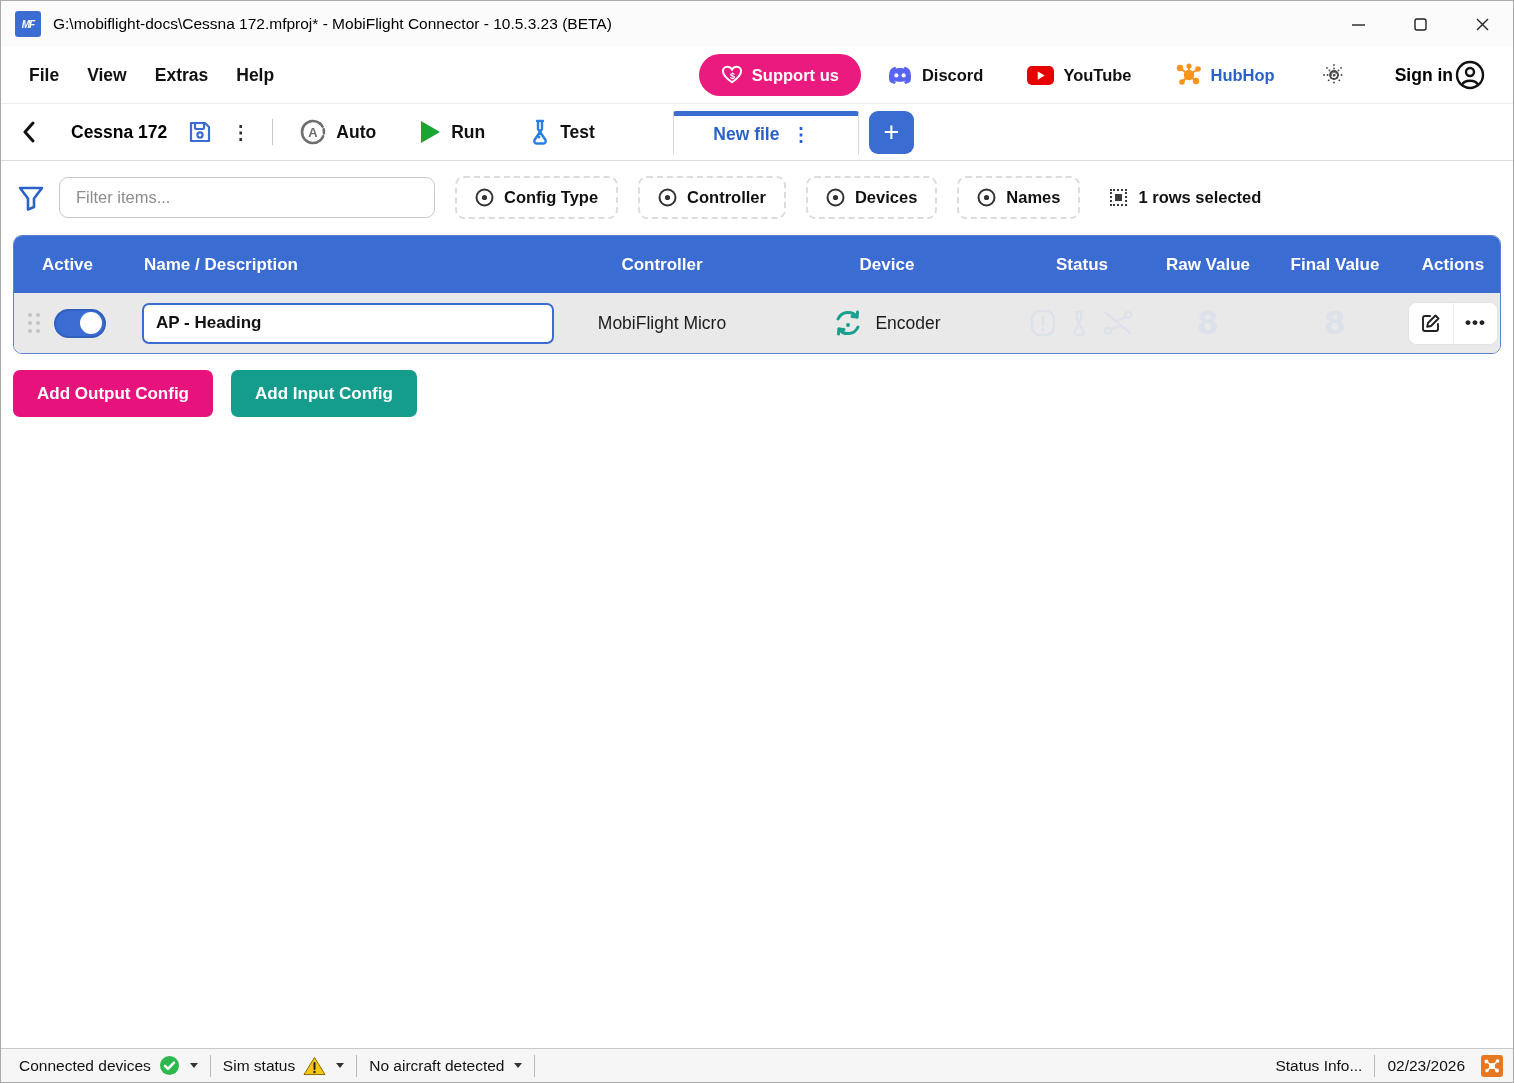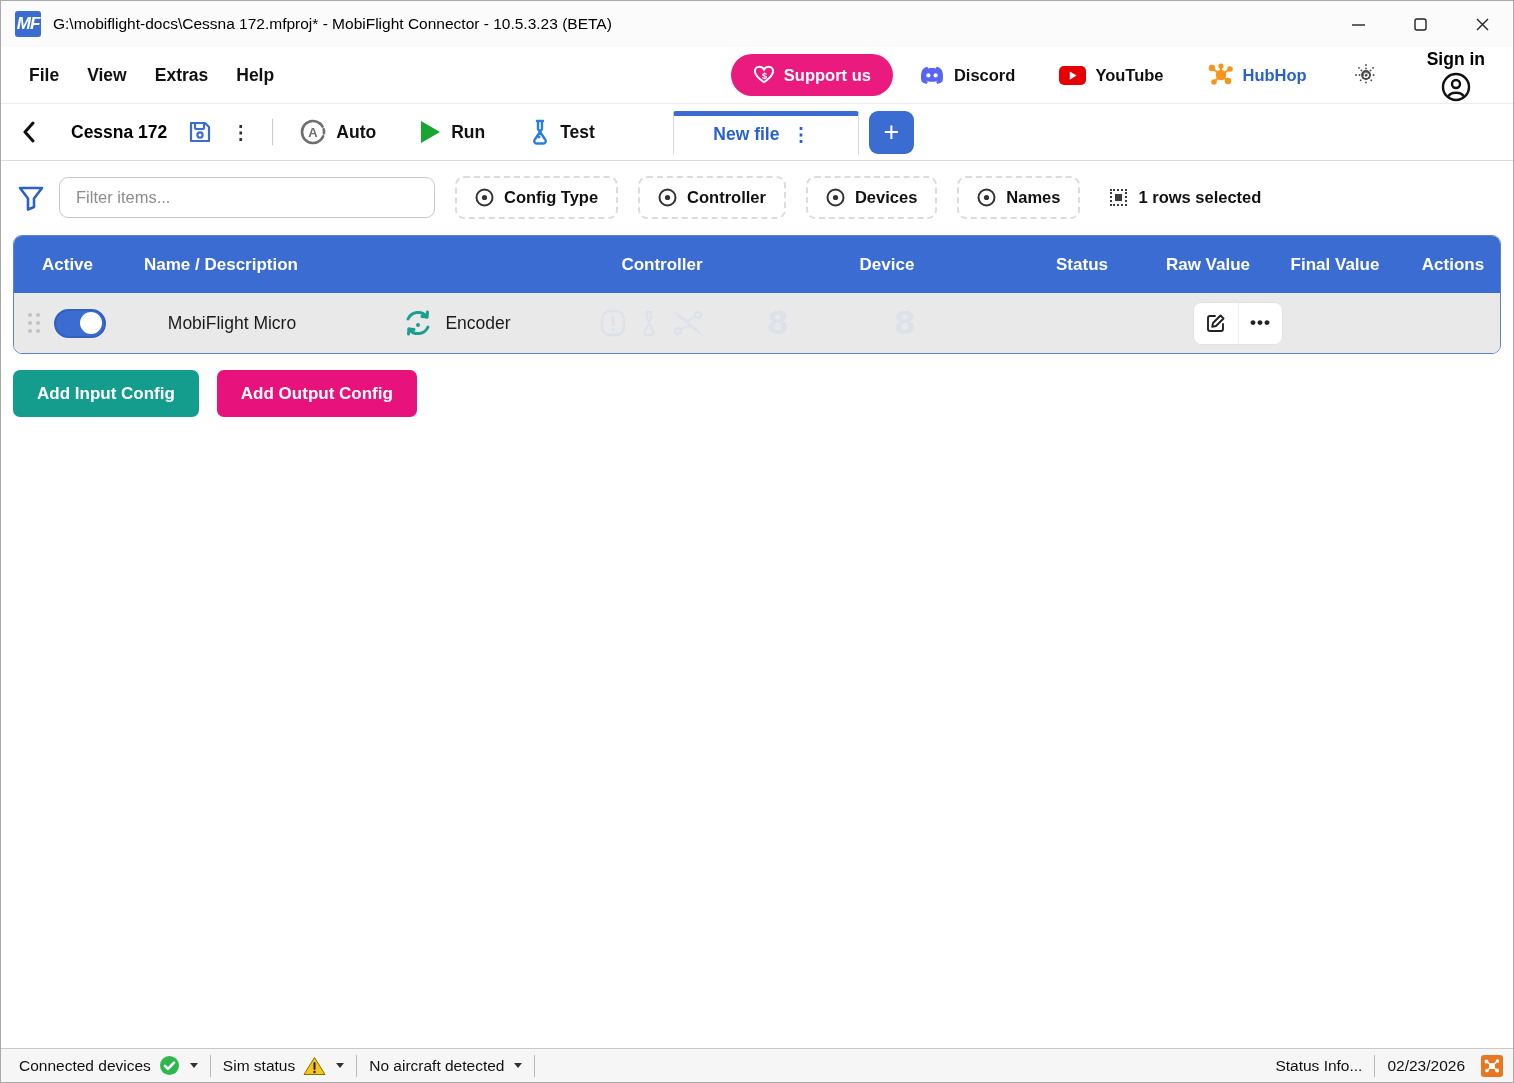--- a/index.html
+++ b/index.html
@@ -5,35 +5,35 @@
   * { margin:0; padding:0; box-sizing:border-box; }
   html,body { background:#cfcfcf; }
   body { font-family:"Liberation Sans", sans-serif; }
   .window {
     width:1514px; height:1083px; background:#fff; position:relative;
     border:1px solid #a9a9a9; overflow:hidden; display:flex; flex-direction:column;
   }
   
   .titlebar { height:46px; background:#fbfbfb; display:flex; align-items:center; padding-left:14px; flex:0 0 auto; }
   .mf-logo { width:26px; height:26px; background:#3a6cd1; color:#fff; border-radius:3px;
-             font-weight:bold; font-style:italic; font-size:17px; display:flex; align-items:center; justify-content:center; letter-spacing:-1px; }
+             font-weight:bold; font-style:italic; font-size:10px; display:flex; align-items:center; justify-content:center; letter-spacing:-1px; }
   .title-text { margin-left:12px; font-size:15.5px; color:#000000; }
   .win-controls { margin-left:auto; display:flex; height:100%; }
   .win-btn { width:62px; height:100%; display:flex; align-items:center; justify-content:center; color:#222; font-size:15px; }
   .win-btn svg { display:block; }
   
   .menubar { height:57px; background:#fff; display:flex; align-items:center; padding:0 14px; border-bottom:1px solid #ececec; flex:0 0 auto; }
   .menu-item { font-size:17.5px; font-weight:bold; color:#111; padding:8px 14px; cursor:default; }
   .menu-right { margin-left:auto; display:flex; align-items:center; gap:8px; }
   .pill-support { background:#ea1a7f; color:#fff; border:none; border-radius:21px; height:42px; padding:0 22px;
                   font-size:16.5px; font-weight:bold; display:flex; align-items:center; gap:9px; font-family:inherit; }
   .link-btn { display:flex; align-items:center; gap:9px; font-size:16.5px; font-weight:bold; color:#111;
               background:none; border:none; padding:8px 18px; font-family:inherit; }
   .yt-badge { width:27px; height:19px; background:#e60000; border-radius:5px; display:flex; align-items:center; justify-content:center; }
-  .signin { display:flex; align-items:center; gap:2px; font-size:17.5px; font-weight:bold; padding:6px 14px 6px 20px; background:none; border:none; font-family:inherit;flex-direction:column; }
+  .signin { display:flex; align-items:center; gap:2px; font-size:17.5px; font-weight:bold; padding:6px 14px 6px 20px; background:none; border:none; font-family:inherit; }
   
   .toolbar { height:57px; display:flex; align-items:center; border-bottom:1px solid #dcdcdc; flex:0 0 auto; position:relative; }
   .tool-left { display:flex; align-items:center; gap:4px; padding-left:16px; }
   .tool-btn { display:flex; align-items:center; gap:9px; background:none; border:none; font-family:inherit;
               font-size:17.5px; font-weight:bold; color:#111; padding:6px 12px; }
   .proj-name { font-size:17.5px; font-weight:bold; padding:0 10px 0 26px; }
   .kebab { color:#333; font-size:19px; font-weight:bold; letter-spacing:0; padding:4px 8px; background:none; border:none; }
   .vdivider { width:1px; height:26px; background:#c9c9c9; margin:0 10px; }
   .tabstrip { display:flex; align-items:stretch; margin-left:66px; }
   .tab-active { width:186px; margin-bottom:-1px; background:#fff; border:1px solid #d9d9d9; border-bottom:1px solid #fff;
@@ -327,20 +327,23 @@
             <i></i>
             <i></i>
             <i></i>
             <i></i>
             <i></i>
           </span>
         <span class="toggle">
             <span class="knob"></span>
           </span>
       </div>
+      <div class="col-name" style="padding-left:10px;">
+        <input class="name-input" value="AP - Heading" style="">
+      </div>
       <div class="col-ctrl">
         <span class="ctrl-text">MobiFlight Micro</span>
       </div>
       <div class="col-dev">
         <span class="dev-cell">
           <span style="display:flex;">
             <svg width="30" height="30" viewBox="0 0 30 30">
                 <path d="M24 9 A11 11 0 0 0 5 11" fill="none" stroke="#1a9e8e" stroke-width="3" stroke-linecap="round"></path>
                 <path d="M24 9 l0.5 -5 M24 9 l-5 -0.5" stroke="#1a9e8e" stroke-width="3" stroke-linecap="round"></path>
                 <path d="M6 21 A11 11 0 0 0 25 19" fill="none" stroke="#1a9e8e" stroke-width="3" stroke-linecap="round"></path>
@@ -393,22 +396,22 @@
           </button>
           <button class="action-btn">
               <span class="dots3">•••</span>
             </button>
         </span>
       </div>
     </div>
   </div>
 
   <div class="addrow">
+    <button class="btn-add btn-output">Add Output Config</button>
     <button class="btn-add btn-input">Add Input Config</button>
-    <button class="btn-add btn-output">Add Output Config</button>
   </div>
 
   <div class="spacer"></div>
 
   <div class="statusbar">
     <div class="sb-item">
       <span>Connected devices</span>
       <span style="display:flex;">
         <svg width="21" height="21" viewBox="0 0 21 21">
             <circle cx="10.5" cy="10.5" r="9.5" fill="#2db84d"></circle>

